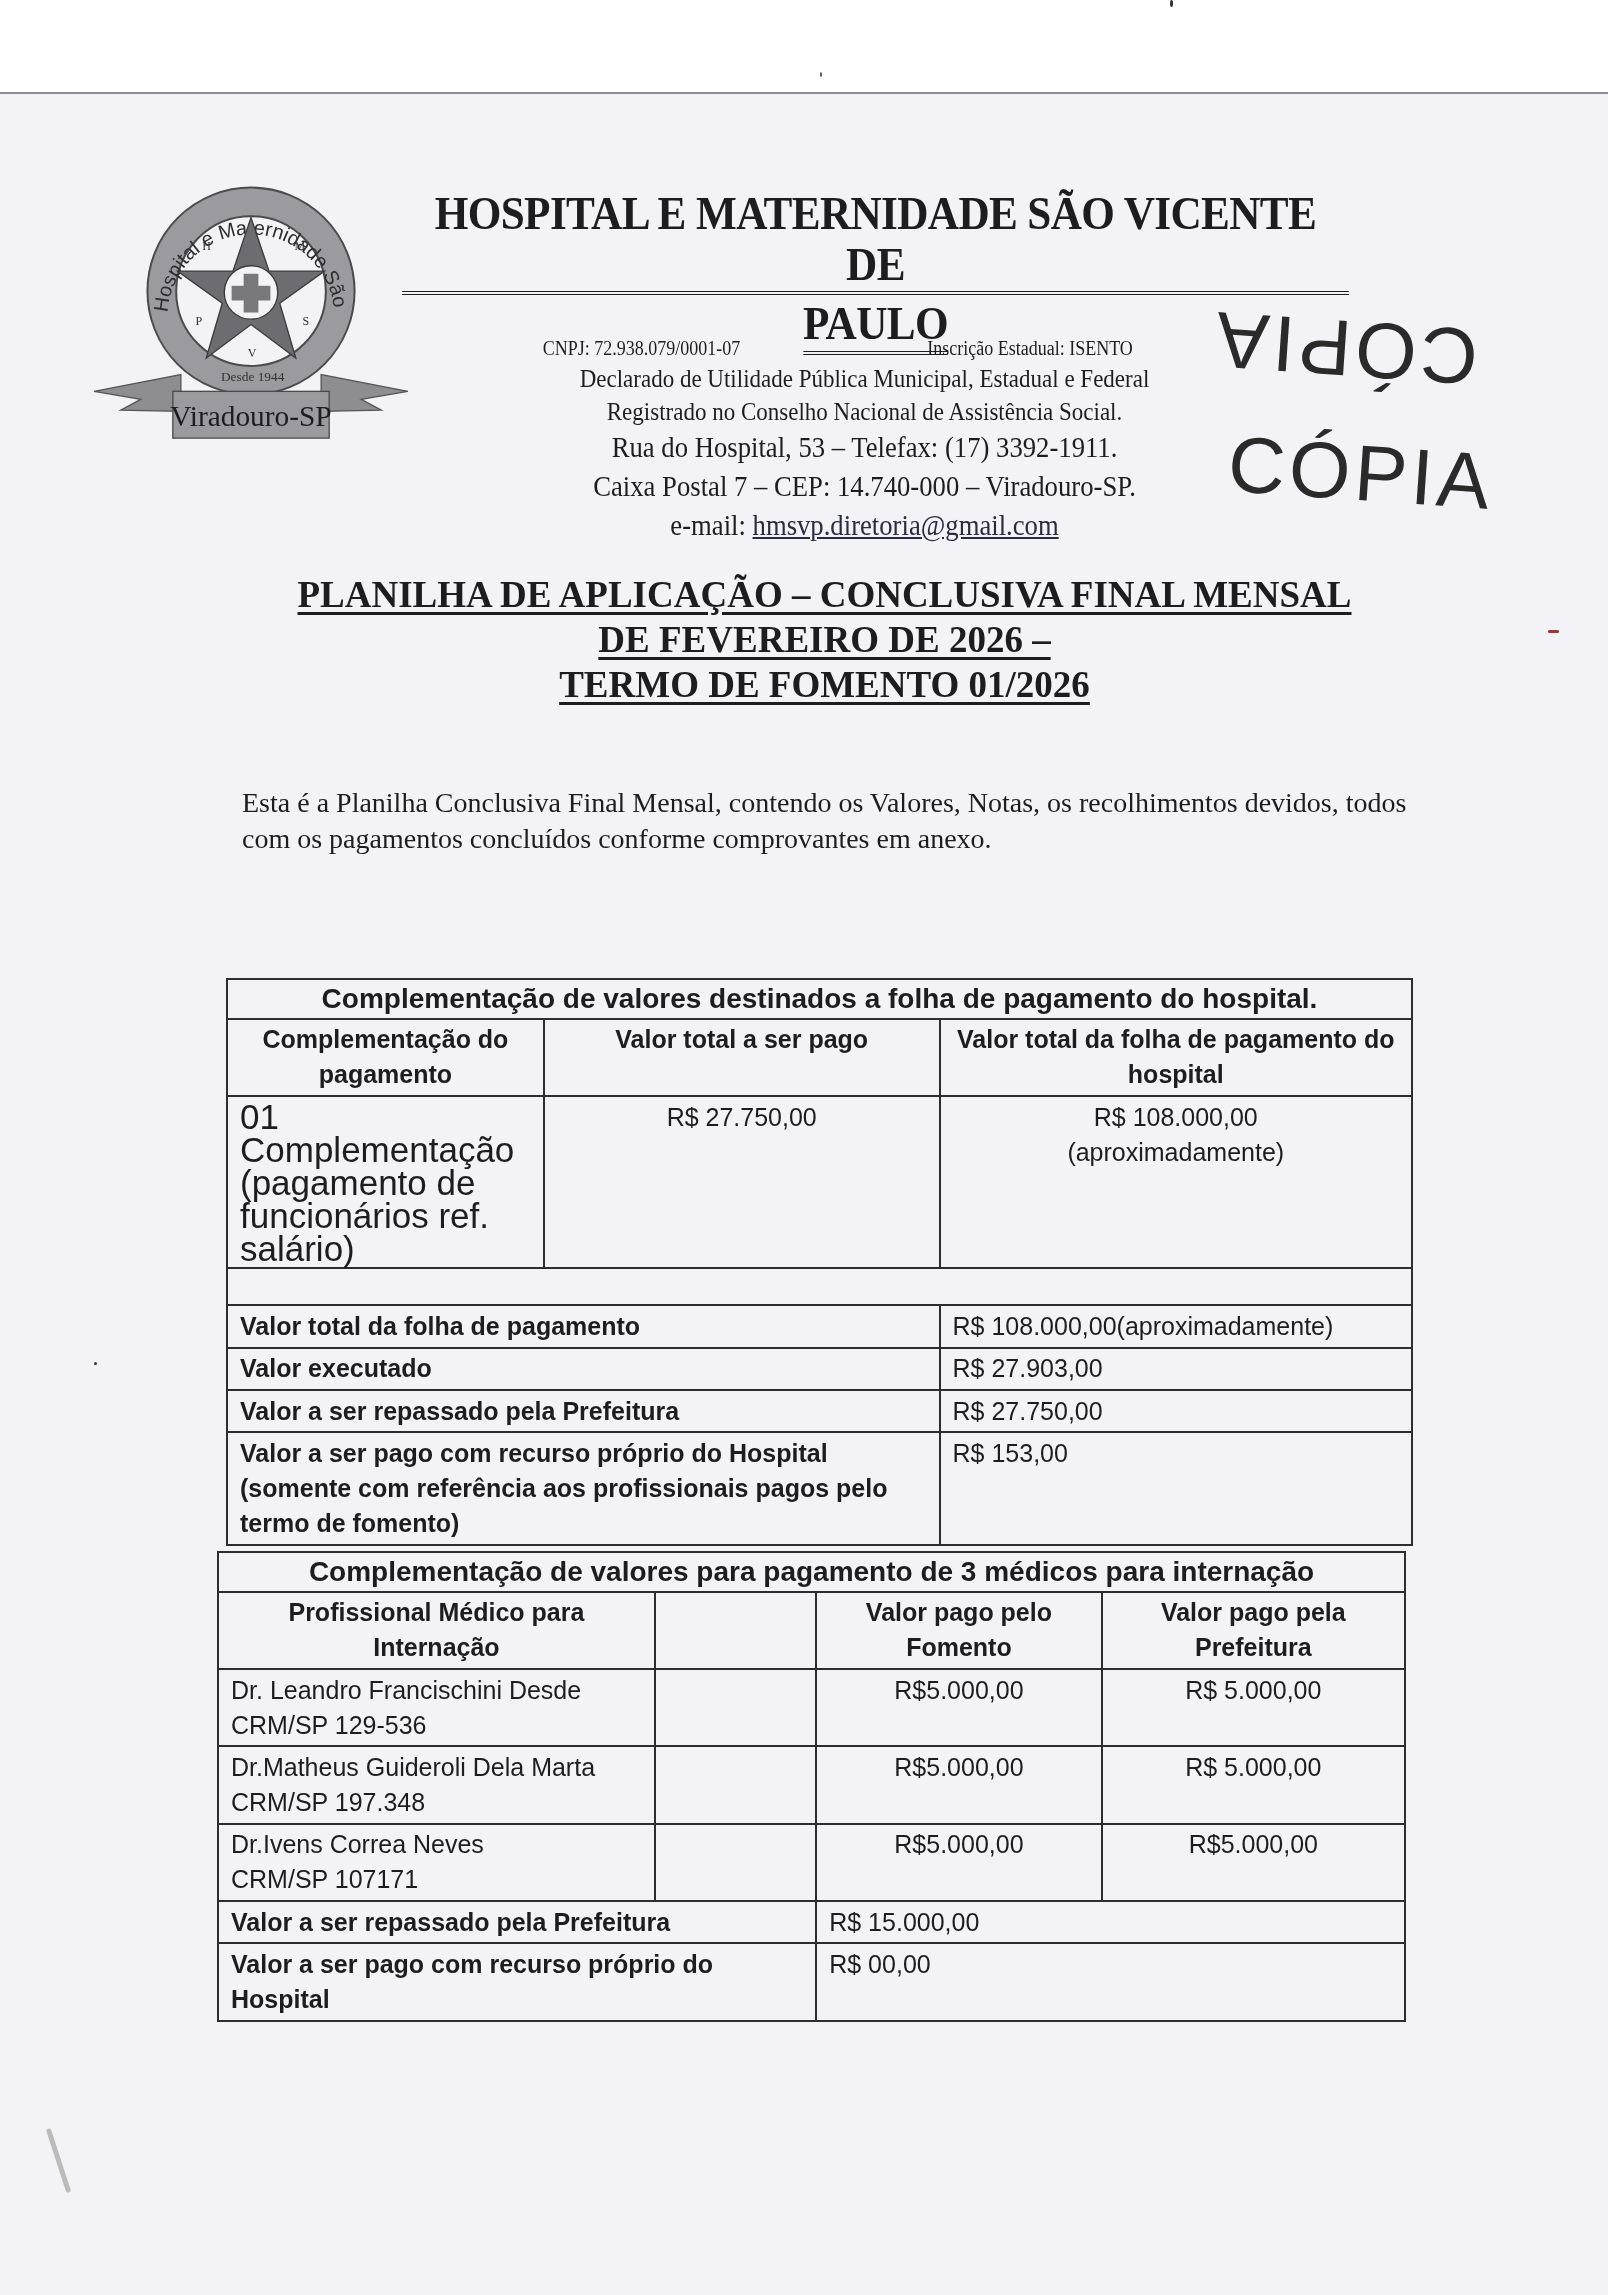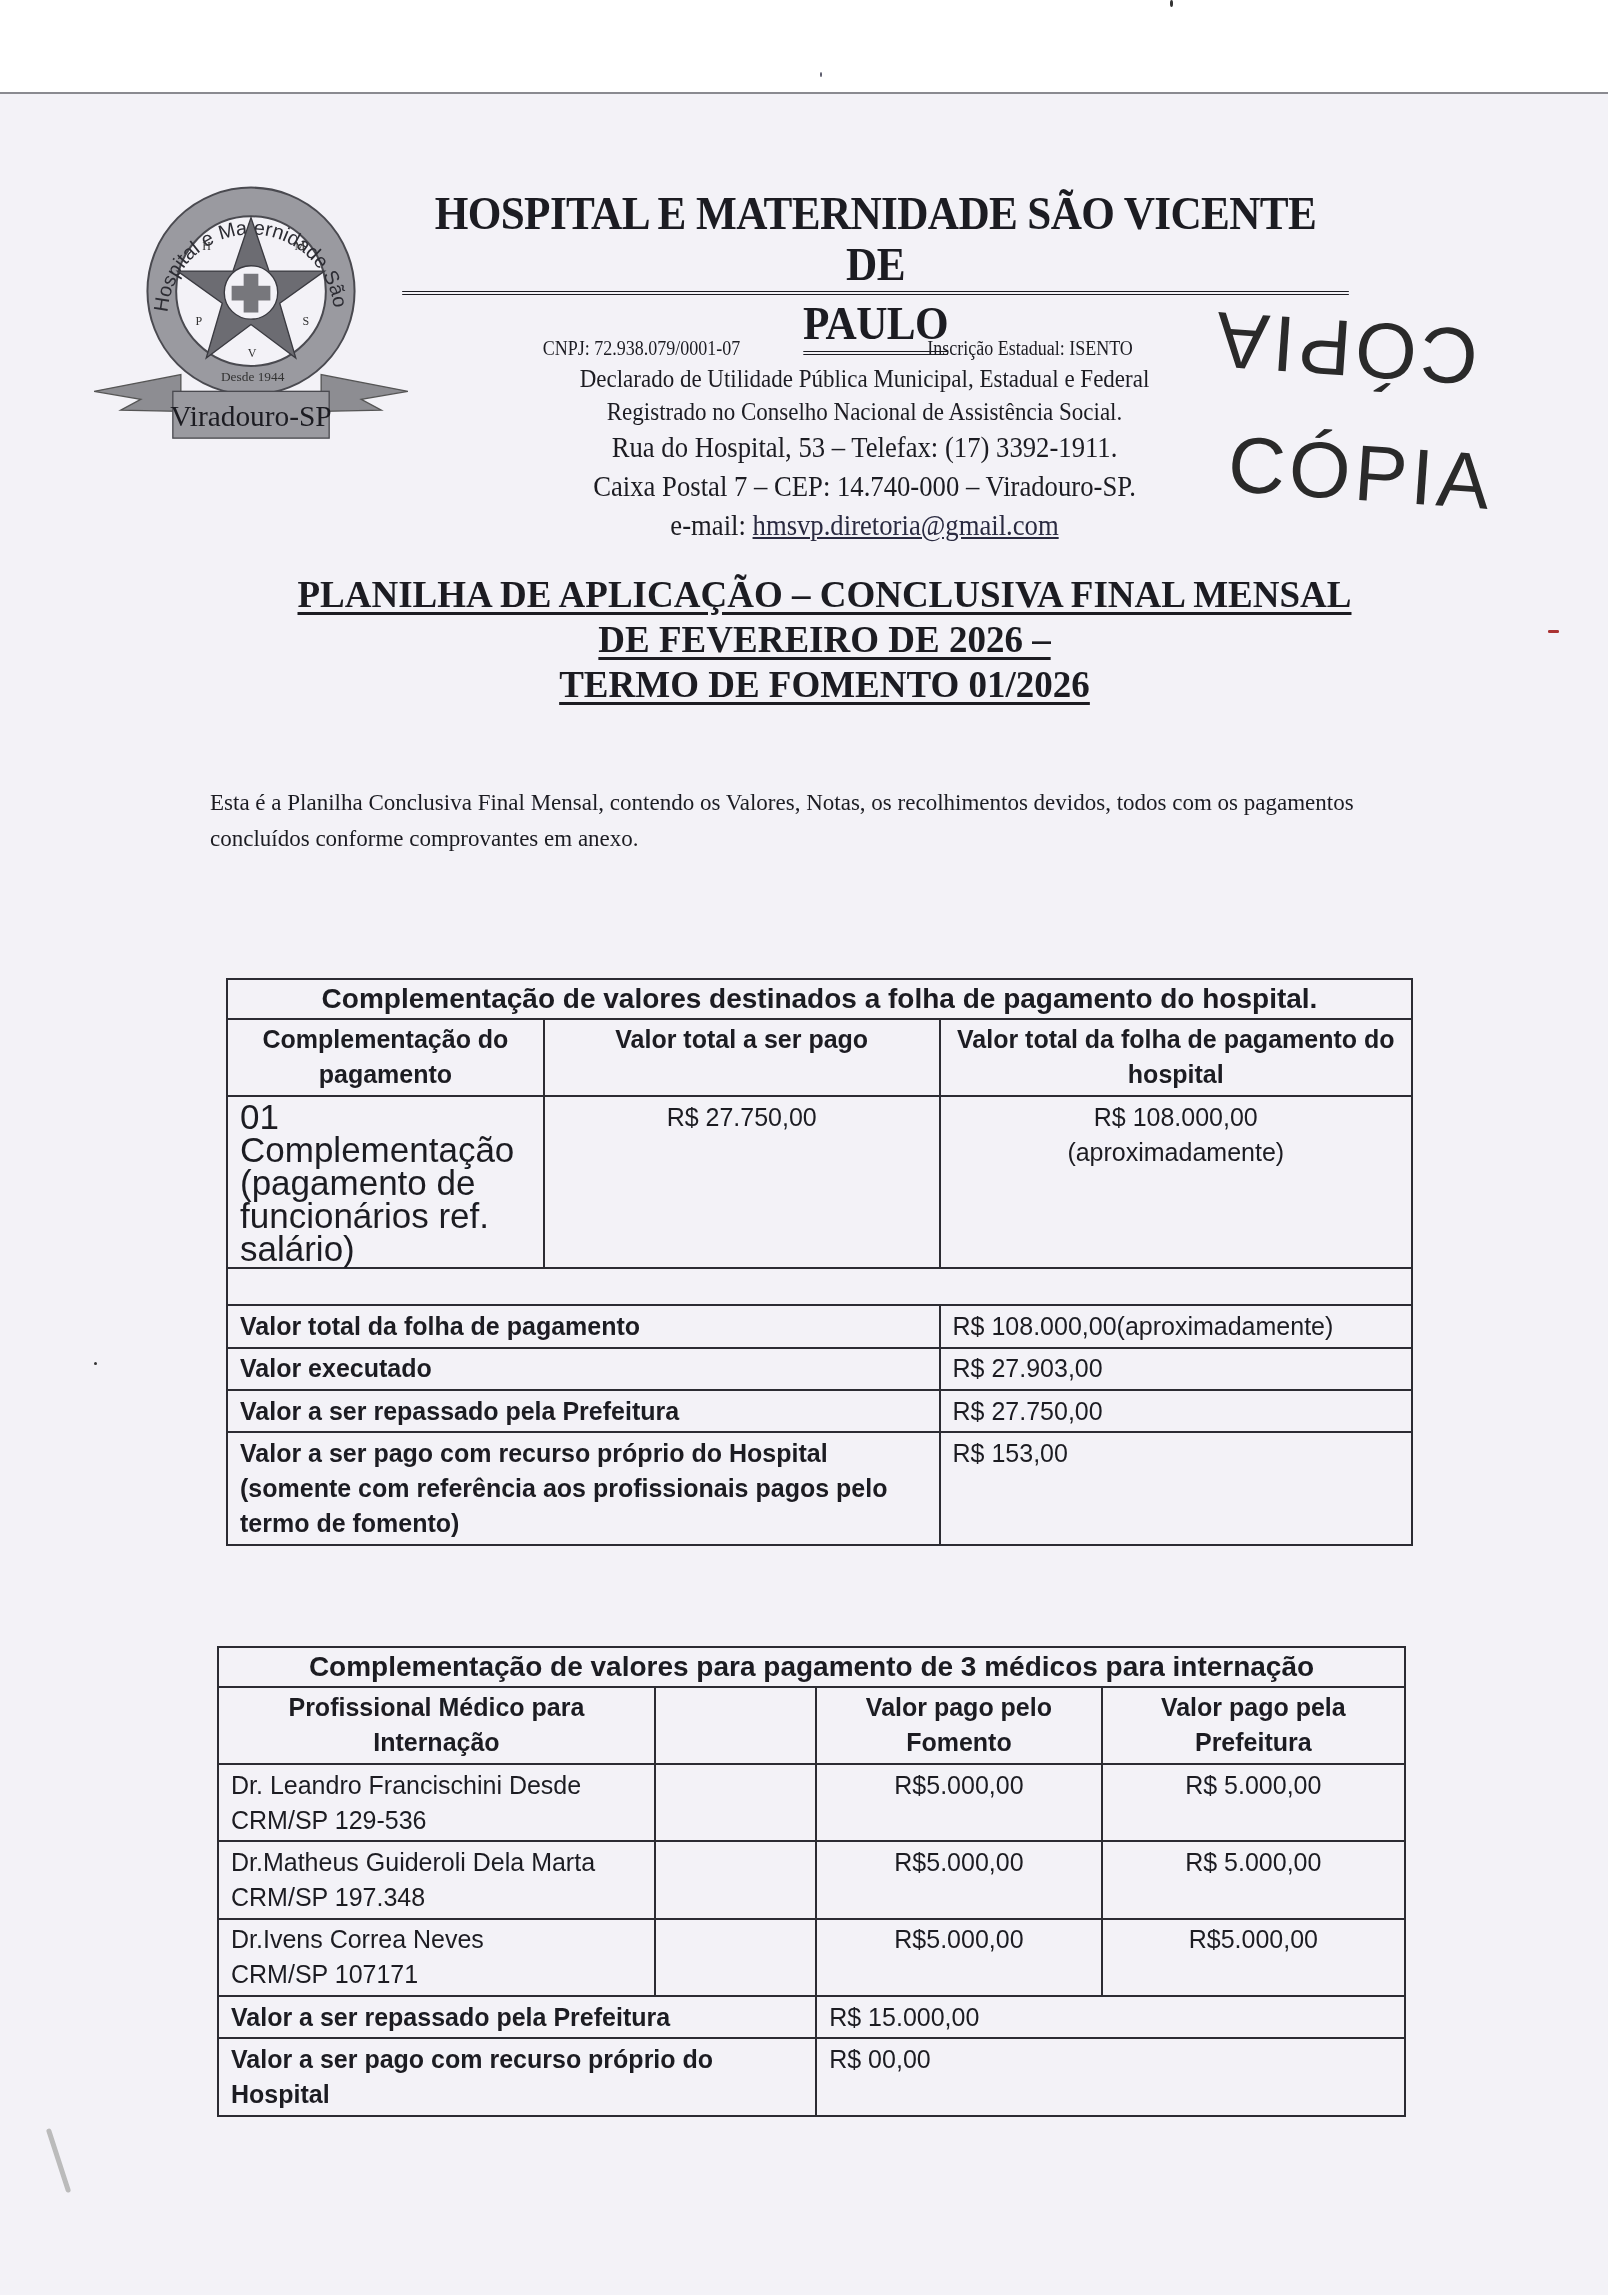--- a/index.html
+++ b/index.html
@@ -35,33 +35,33 @@
   
   .stamp { position:absolute; font-family:"Liberation Sans", sans-serif; font-size:79px; color:#2a2a2a; letter-spacing:4px; }
   .stamp-inv { left:1212px; top:302px; transform:rotate(184deg); }
   .stamp-norm { left:1228px; top:427px; transform:rotate(4deg); }
 
   
   .doc-head { position:absolute; left:240px; width:1169px; top:572px; text-align:center;
     font-weight:bold; font-size:37px; line-height:45px; }
   .doc-head div span { text-decoration:underline; text-decoration-thickness:3.3px; text-underline-offset:5.3px; }
 
-  .intro { position:absolute; left:210px; width:1189px; top:785px; font-size:23px; line-height:36px; }
+  .intro { position:absolute; left:242px; width:1189px; top:785px; font-size:28px; line-height:36px; }
 
   
   table { position:absolute; border-collapse:collapse; font-family:"Liberation Sans", sans-serif; }
   td, th { border:2px solid #2c2c33; vertical-align:top; padding:2.7px 12px; font-size:25px; line-height:35px; }
   th { font-weight:bold; text-align:center; }
   .ttl { font-size:28px; line-height:35px; font-weight:bold; text-align:center; padding:1.3px 5.3px; }
   .b { font-weight:bold; }
   .c { text-align:center; }
   .small { font-size:35px;margin-left:26px; }
 
   #t1 { left:226px; top:978px; width:1187px; }
-  #t2 { left:217px; top:1646px; width:1189px; }
+  #t2 { left:217px; top:1551px; width:1189px; }
 
   .mark { position:absolute; }
 </style>
 </head>
 <body>
 
 <div class="page"></div>
 
 <div class="speck" style="left:1170px;top:0px;width:3.3px;height:6.7px;"></div>
 <div class="speck" style="left:820px;top:72px;width:2px;height:5.3px;background:#556;"></div>

